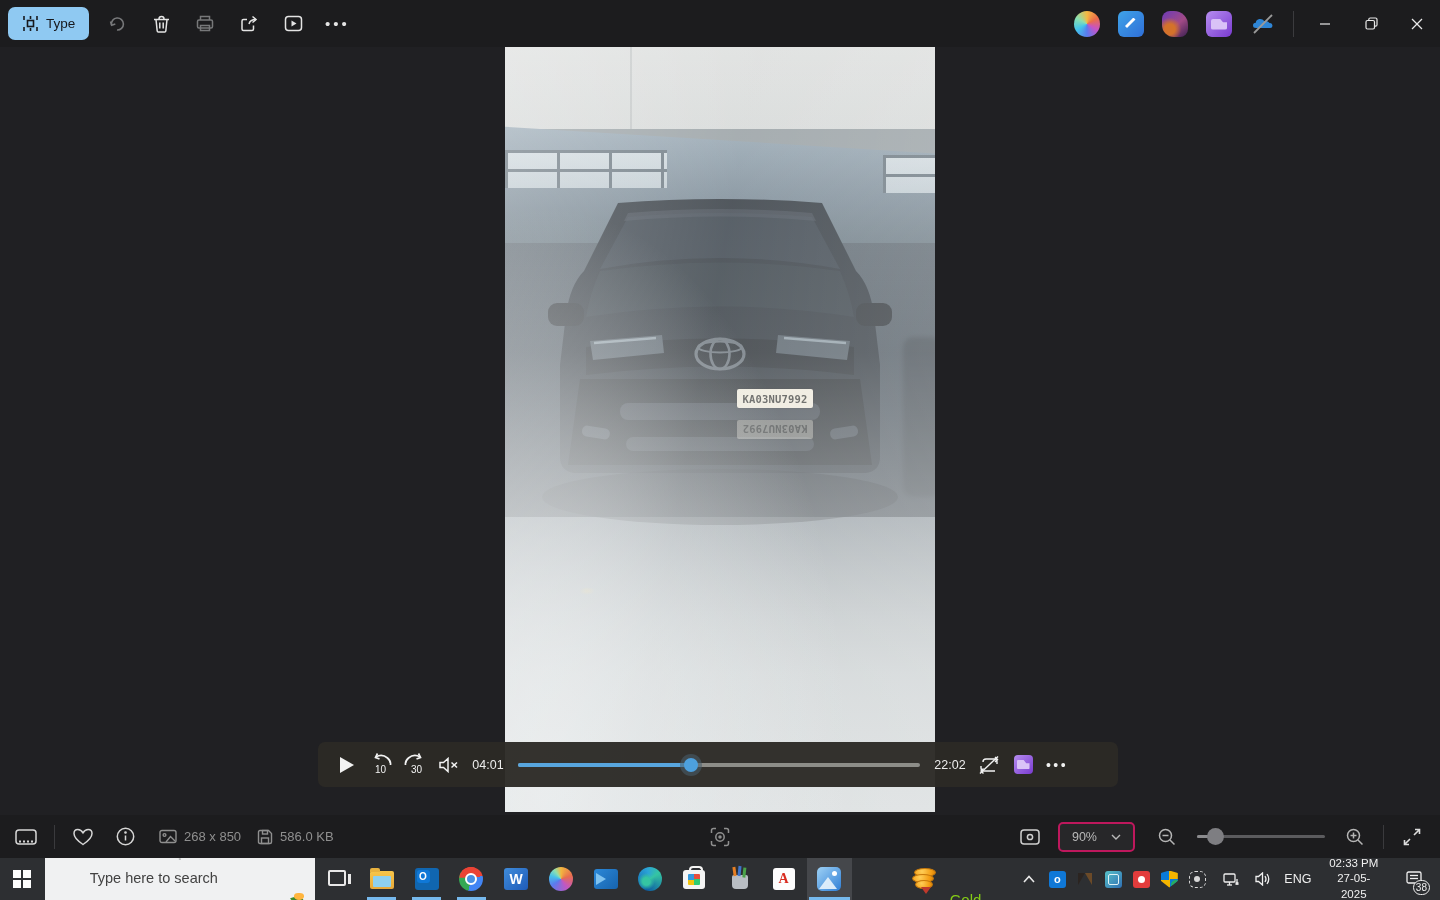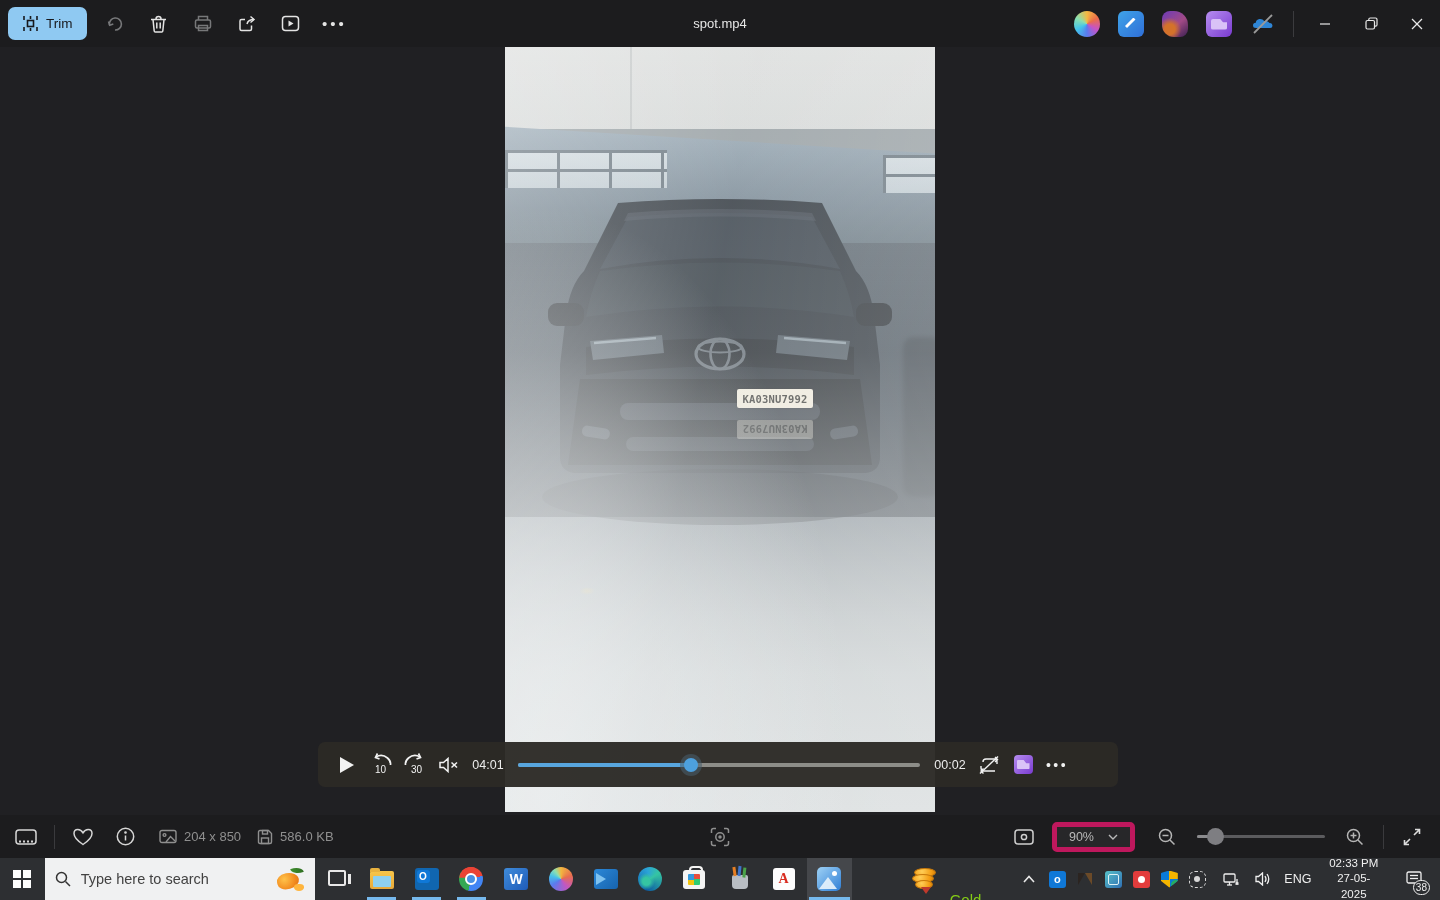--- a/index.html
+++ b/index.html
@@ -85,34 +85,34 @@
   
   .statusbar { position:absolute; left:0; top:815px; width:1440px; height:43px; background:#1c1c1e;
     display:flex; align-items:center; color:#9b9b9b; font-size:13px; }
   .sb-btn { background:none; border:none; color:#d6d6d6; width:36px; height:36px;
     display:flex; align-items:center; justify-content:center; cursor:pointer; flex:none; }
   .sb-sep { width:1px; height:24px; background:#3a3a3d; margin:0 10px; }
   .sb-meta { display:flex; align-items:center; gap:7px; margin-left:16px; color:#8f8f8f; }
   .sb-center { position:absolute; left:0; right:0; display:flex; justify-content:center; pointer-events:none; }
   .sb-center > * { pointer-events:auto; }
   .sb-right { margin-left:auto; display:flex; align-items:center; padding-right:10px; }
-  .zoom-dd { display:flex; align-items:center; gap:14px; background:#272729; border:5px solid #be185d;
+  .zoom-dd { display:flex; align-items:center; gap:14px; background:#272729; border:2px solid #be185d;
     border-radius:5px; height:30px; padding:0 12px; color:#b9b9b9; font-size:12.5px; cursor:pointer; }
   .zslider { position:relative; width:128px; height:3px; background:#5b5b5e; border-radius:2px; margin:0 12px; cursor:pointer; }
   .zslider .zs-fill { position:absolute; left:0; top:0; height:3px; width:18px; background:#8b8b8e; border-radius:2px; }
   .zslider .zs-handle { position:absolute; left:18px; top:-7px; width:17px; height:17px; border-radius:50%;
     background:#7e7e82; transform:translateX(-8px); cursor:grab; }
 
   
   .taskbar { position:absolute; left:0; top:858px; width:1440px; height:42px; background:#2d2f32;
     display:flex; align-items:stretch; color:#ececec; }
   .start { width:48px; display:flex; align-items:center; justify-content:center; background:none; border:none; cursor:pointer; }
   .winlogo { display:grid; grid-template-columns:8px 8px; grid-template-rows:8px 8px; gap:2px; }
   .winlogo span { background:#fdfdfd; }
-  .searchbox { width:288px; background:#f0f1f2; display:flex; align-items:center; gap:10px; padding:0 10px; position:relative; }
+  .searchbox { width:288px; background:#f0f1f2; display:flex; align-items:center; gap:10px; padding:0 10px; position:relative;flex-direction:column; }
   .searchbox input { border:none; outline:none; background:transparent; font-size:14.5px; color:#3a3a3a; width:180px;
     font-family:"Liberation Sans",sans-serif; }
   .searchbox input::placeholder { color:#424242; opacity:1; }
   .mango { position:relative; width:30px; height:24px; margin-left:auto; }
   .mango .m-body { position:absolute; left:2px; top:6px; width:22px; height:16px; border-radius:60% 70% 65% 60%;
     background:radial-gradient(circle at 35% 35%,#ffc24a,#f28b1f 60%,#d96a12); transform:rotate(-12deg); }
   .mango .m-leaf { position:absolute; right:2px; top:0; width:12px; height:7px; border-radius:0 100% 0 100%;
     background:linear-gradient(90deg,#3f8f2e,#2f6f22); transform:rotate(-20deg); }
   .mango .m-slice { position:absolute; right:1px; bottom:0; width:10px; height:7px; border-radius:50% 50% 60% 60%; background:#ffb53e; }
   .tb-cell { width:48px; display:flex; align-items:center; justify-content:center; position:relative; cursor:pointer; }
@@ -209,21 +209,21 @@
             <line x1="2" y1="0" x2="2" y2="4"></line>
                 <line x1="2" y1="11" x2="2" y2="15"></line>
             <line x1="15" y1="0" x2="15" y2="4"></line>
                 <line x1="15" y1="11" x2="15" y2="15"></line>
             <rect x="5.5" y="4.5" width="6" height="6"></rect>
                 <line x1="8.5" y1="0" x2="8.5" y2="3"></line>
                 <line x1="8.5" y1="12" x2="8.5" y2="15"></line>
           </g>
             </svg>
         </span>
-        <span>Trim</span>
+        <span>Type</span>
       </button>
       <button class="tb-icon dim">
         <svg width="18" height="18" viewBox="0 0 18 18" fill="none" stroke="currentColor" stroke-width="1.6">
           <path d="M3.5 10 A6 6 0 1 1 9 15"></path>
             <path d="M2.5 6.5 L3.7 10.2 L7.3 9" fill="none"></path>
           </svg>
       </button>
       <button class="tb-icon">
         <svg width="17" height="18" viewBox="0 0 17 18" fill="none" stroke="currentColor" stroke-width="1.5">
           <path d="M3 4.5 L4.2 16 Q4.3 17 5.3 17 L11.7 17 Q12.7 17 12.8 16 L14 4.5"></path>
@@ -249,21 +249,20 @@
       </button>
       <button class="tb-icon">
         <svg width="19" height="17" viewBox="0 0 19 17" fill="none" stroke="currentColor" stroke-width="1.5">
           <rect x="1.5" y="1.5" width="16" height="14" rx="3"></rect>
             <path d="M7.5 5.5 L12.5 8.5 L7.5 11.5 Z" fill="currentColor" stroke="none"></path>
           </svg>
       </button>
       <button class="tb-icon" style="letter-spacing:3px; font-size:15px;">•••</button>
     </div>
 
-    <div class="tb-title">spot.mp4</div>
 
     <div class="tb-right">
       <div class="appicon ic-copilot"></div>
       <div class="appicon ic-editimg"></div>
       <div class="appicon ic-designer"></div>
       <div class="appicon ic-clipchamp"></div>
       <div class="appicon ic-onedrive">
         <svg width="26" height="26" viewBox="0 0 26 26">
             <path d="M6 17 Q3 17 3 14.5 Q3 12 5.8 11.8 Q6 8.5 9.5 8 Q12.5 7.6 14.2 10 Q18 9.5 19.5 12 Q22.5 12.2 22.5 14.7 Q22.5 17 20 17 Z" fill="#2f86d6"></path>
         <line x1="4" y1="22" x2="22" y2="4" stroke="#9a9a9a" stroke-width="1.8"></line>
@@ -358,21 +357,21 @@
           <path d="M1 5.5 H4.5 L9 1.5 V14.5 L4.5 10.5 H1 Z" fill="none" stroke="#f2f2f2" stroke-width="1.5"></path>
           <line x1="12.5" y1="5.5" x2="18" y2="10.5" stroke="#f2f2f2" stroke-width="1.5"></line>
           <line x1="18" y1="5.5" x2="12.5" y2="10.5" stroke="#f2f2f2" stroke-width="1.5"></line>
           </svg>
       </button>
       <span class="pb-time">04:01</span>
       <div class="pb-track">
         <div class="pb-fill" style="width: 43%;"></div>
         <div class="pb-thumb" style="left: 43%;"></div>
       </div>
-      <span class="pb-time">00:02</span>
+      <span class="pb-time">22:02</span>
       <button class="pb-btn">
         <svg width="22" height="20" viewBox="0 0 22 20" fill="none" stroke="#f2f2f2" stroke-width="1.4">
           <path d="M5 7 Q5 4 8 4 H16 Q19 4 19 7 V9"></path>
             <path d="M17 16 Q14 16 9 16 H6 Q3 16 3 13 V11"></path>
           <path d="M17 2 L19.5 4.5 L17 7"></path>
             <path d="M5.5 13.5 L3 16 L5.5 18.5"></path>
           <line x1="2" y1="18.5" x2="20" y2="1.5"></line>
           </svg>
       </button>
       <button class="pb-btn">
@@ -406,21 +405,21 @@
           <line x1="9.5" y1="8.5" x2="9.5" y2="13.5"></line>
           <circle cx="9.5" cy="5.5" r="0.6" fill="#d6d6d6"></circle>
         </svg>
     </button>
     <div class="sb-meta">
       <svg width="18" height="15" viewBox="0 0 18 15" fill="none" stroke="#8f8f8f" stroke-width="1.4">
         <rect x="1" y="1.5" width="16" height="12" rx="2"></rect>
           <circle cx="5.5" cy="6" r="1.4"></circle>
           <path d="M7 13 L11.5 7.5 L16 12"></path>
         </svg>
-      <span>204 x 850</span>
+      <span>268 x 850</span>
     </div>
     <div class="sb-meta">
       <svg width="16" height="16" viewBox="0 0 16 16" fill="none" stroke="#8f8f8f" stroke-width="1.4">
         <path d="M1.5 3 Q1.5 1.5 3 1.5 H11.5 L14.5 4.5 V13 Q14.5 14.5 13 14.5 H3 Q1.5 14.5 1.5 13 Z"></path>
         <rect x="4.5" y="9" width="7" height="5.5"></rect>
           <rect x="5.5" y="1.5" width="5" height="3.5"></rect>
         </svg>
       <span>586.0 KB</span>
     </div>
 

